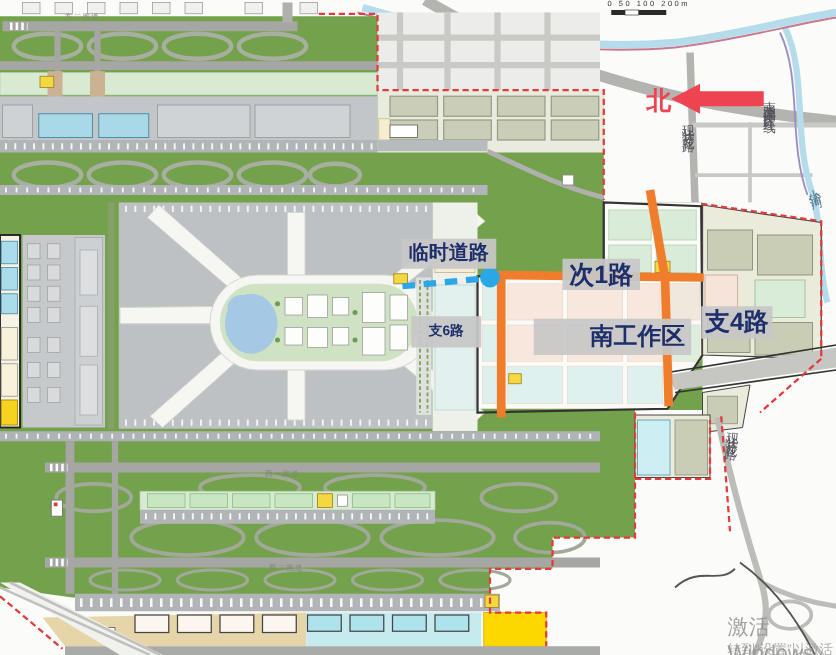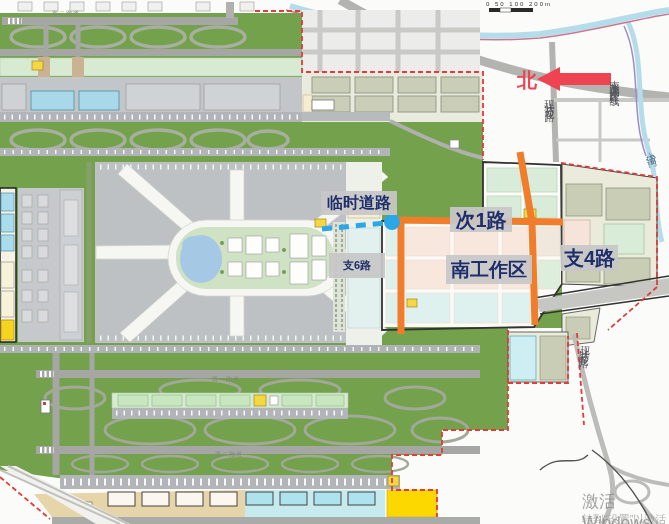--- a/index.html
+++ b/index.html
@@ -358,21 +358,21 @@
     <rect x="500" y="8" width="11" height="4" fill="#fff" stroke="#2a2a2a" stroke-width="0.5"></rect>
   </g>
 </svg>
 
 <div class="label" style="left:321px;top:191px;width:76px;height:24px;font-size:16px;">临时道路</div>
 
 <div class="label" style="left:450px;top:191px;width:62px;height:25px;font-size:20px;margin-top:16px;">次1路</div>
 
 <div class="label" style="left:329px;top:253px;width:56px;height:25px;font-size:11px;">支6路</div>
 
-<div class="label" style="left:446px;top:255px;width:86px;height:29px;font-size:19px;">南工作区</div>
+<div class="label" style="left:427px;top:255px;width:86px;height:29px;font-size:19px;padding-left:40px;">南工作区</div>
 
 <div class="label" style="left:561px;top:245px;width:57px;height:26px;font-size:20px;">支4路</div>
 
 <div class="north-char" style="left:517px;top:67px;">北</div>
 
 <div class="scale-text" style="left:486px;top:1px;">0 50 100 200m</div>
 
 <div class="vtext" style="left:544px;top:92px;font-size:10px;">现状荷花路</div>
 
 <div class="vtext" style="left:609px;top:72px;font-size:10px;letter-spacing:2px;">南水北调保护区红线</div>

